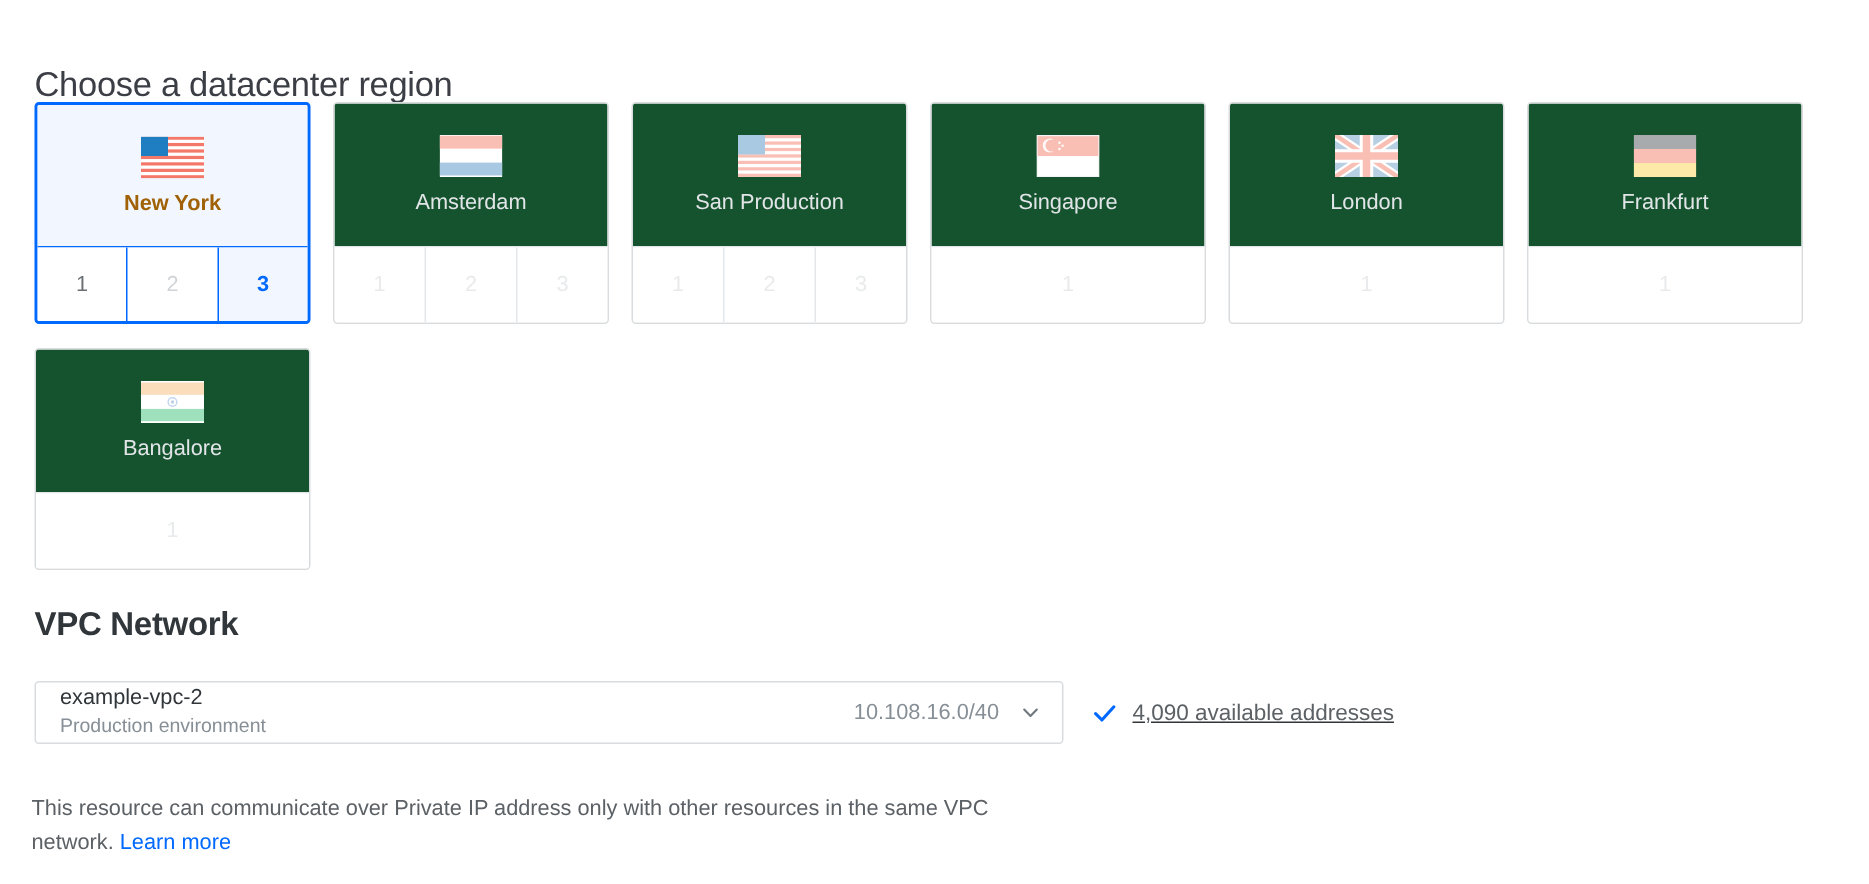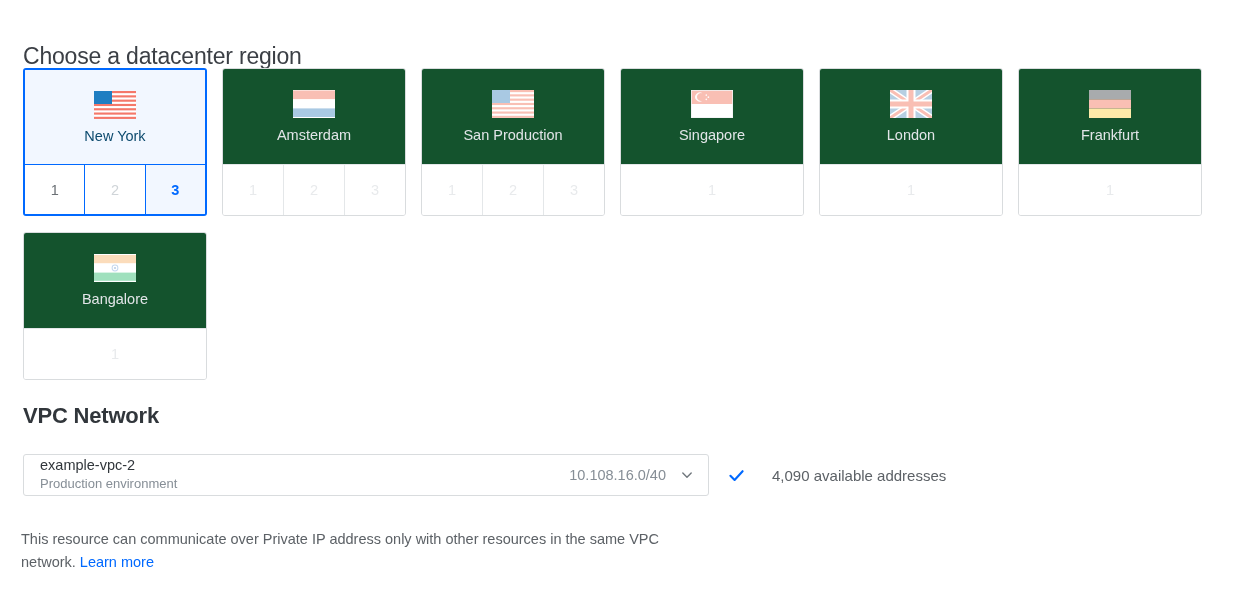--- a/index.html
+++ b/index.html
@@ -56,21 +56,21 @@
   }
   .region-card.selected .region-top {
     background: #f2f7ff;
     height: 94px;
   }
   .region-name {
     font-size: 14.5px;
     color: #e2e5e8;
     line-height: 1;
   }
-  .region-card.selected .region-name { color: #0c4a6e; }
+  .region-card.selected .region-name { color: #a16207; font-weight: bold; }
 
   .region-tabs {
     display: flex;
     border-top: 1px solid #e4e7e9;
     height: 51px;
   }
   .region-card.selected .region-tabs { border-top: 1px solid #0069ff; height: 50px; }
   .region-tab {
     flex: 1 1 0;
     display: flex;
@@ -108,21 +108,21 @@
     display: flex;
     align-items: center;
     padding: 0 14px 0 16px;
   }
   .vpc-labels { flex: 1 1 auto; display: flex; flex-direction: column; gap: 3px; }
   .vpc-name { font-size: 14.5px; color: #31363b; line-height: 1.1; }
   .vpc-sub { font-size: 13px; color: #868e96; line-height: 1.1; }
   .vpc-cidr { font-size: 14.5px; color: #868e96; margin-right: 14px; }
   .chevron { width: 14px; height: 14px; color: #70777d; }
 
-  .vpc-status { display: flex; align-items: flex-start; gap: 27px; margin-left: 19px; }
+  .vpc-status { display: flex; align-items: flex-start; gap: 10px; margin-left: 19px; text-decoration: underline; }
   .check-icon { width: 17px; height: 17px; color: #0069ff; display: block; }
   .vpc-status-text { font-size: 15px; color: #5c6166; }
 
   #vpc-help {
     position: absolute;
     left: 21px;
     top: 528px;
     width: 690px;
     font-size: 14.5px;
     line-height: 23px;

